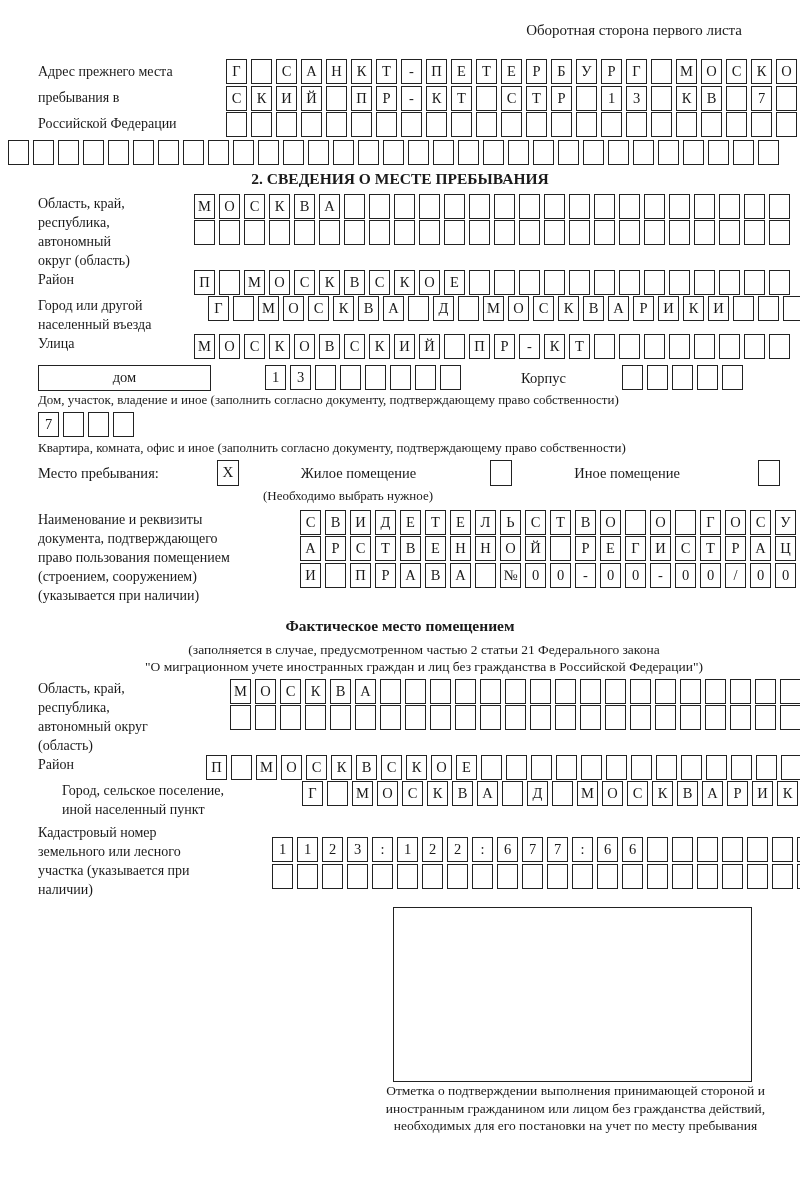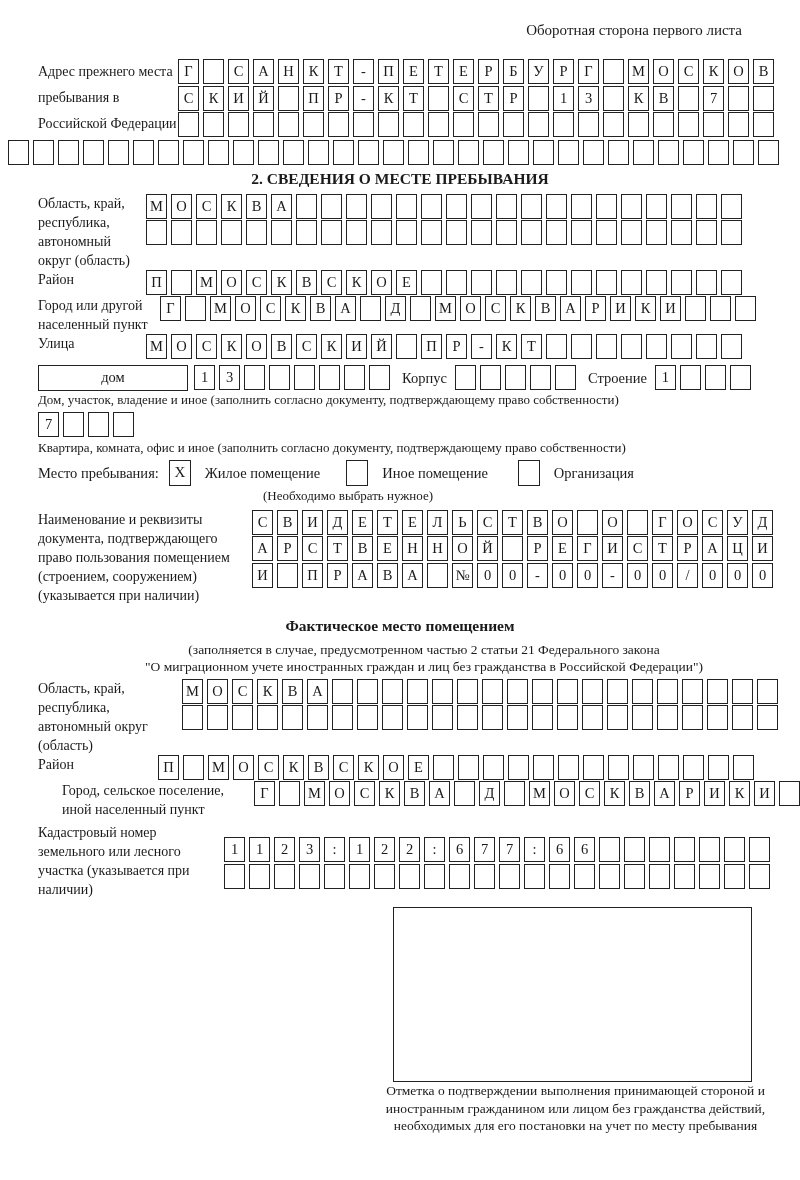--- a/index.html
+++ b/index.html
@@ -6,21 +6,21 @@
   body{
     width:800px;height:1180px;overflow:hidden;
     font-family:"Liberation Serif","DejaVu Serif",serif;
     color:#1a1a1a;
   }
   .form{width:800px;position:relative;}
   .header-note{
     text-align:right;padding:22px 58px 0 0;font-size:15px;
   }
   
-  .line{display:flex;align-items:flex-start;padding-left:38px;}
+  .line{display:flex;align-items:flex-start;padding-left:38px;gap:48px;}
   .label{font-size:14px;line-height:19px;flex:0 0 auto;}
   .w140{width:140px;line-height:26px;}
   .w108{width:108px;}
   .w122{width:122px;}
   .w214{width:214px;}
   .w144{width:144px;}
   .w120{width:120px;}
   .w192{width:192px;margin-left:24px;}
   .w186{width:186px;}
   .boxcol{flex:0 0 auto;}
@@ -38,21 +38,21 @@
     text-align:center;font-weight:bold;font-size:15.5px;margin:5px 0 6px 0;
   }
   .sub-note{text-align:center;font-size:13.5px;line-height:17px;padding-left:48px;}
   .mt4{margin-top:4px;}
   .mt6{margin-top:6px;}
   .named-box{
     box-sizing:border-box;height:26px;border:1.6px solid #222;
     display:inline-flex;align-items:center;justify-content:center;
     font-size:14.5px;flex:0 0 auto;
   }
-  .rect-dom{width:150px;margin-right:6px;}
+  .rect-dom{width:173px;margin-right:6px;}
   .rect-kv{width:200px;margin-right:6px;}
   .inline-label{font-size:14.5px;line-height:26px;margin:0 8px;flex:0 0 auto;}
   .stay-label{font-size:14.5px;line-height:27px;flex:0 0 auto;}
   .stay-opt{font-size:14.5px;line-height:27px;flex:0 0 auto;margin-left:10px;}
   .cb{width:22px;height:26px;line-height:23px;font-size:15px;}
   .cb.c1{margin-left:10px;}
   .cb.c2{margin-left:26px;}
   .cb.c3{margin-left:30px;}
   .choose-note{
     font-size:13px;margin-left:138px;width:420px;text-align:center;margin-top:1px;
@@ -274,21 +274,21 @@
         <div class="cell"></div>
         <div class="cell"></div>
         <div class="cell"></div>
         <div class="cell"></div>
         <div class="cell"></div>
         <div class="cell"></div>
       </div>
   </div>
 
   <div class="line">
-    <div class="label w122">Город или другой населенный пункт</div>
+    <div class="label w122">Город или другой населенный въезда</div>
     <div class="boxrow">
         <div class="cell">Г</div>
         <div class="cell"></div>
         <div class="cell">М</div>
         <div class="cell">О</div>
         <div class="cell">С</div>
         <div class="cell">К</div>
         <div class="cell">В</div>
         <div class="cell">А</div>
         <div class="cell"></div>

